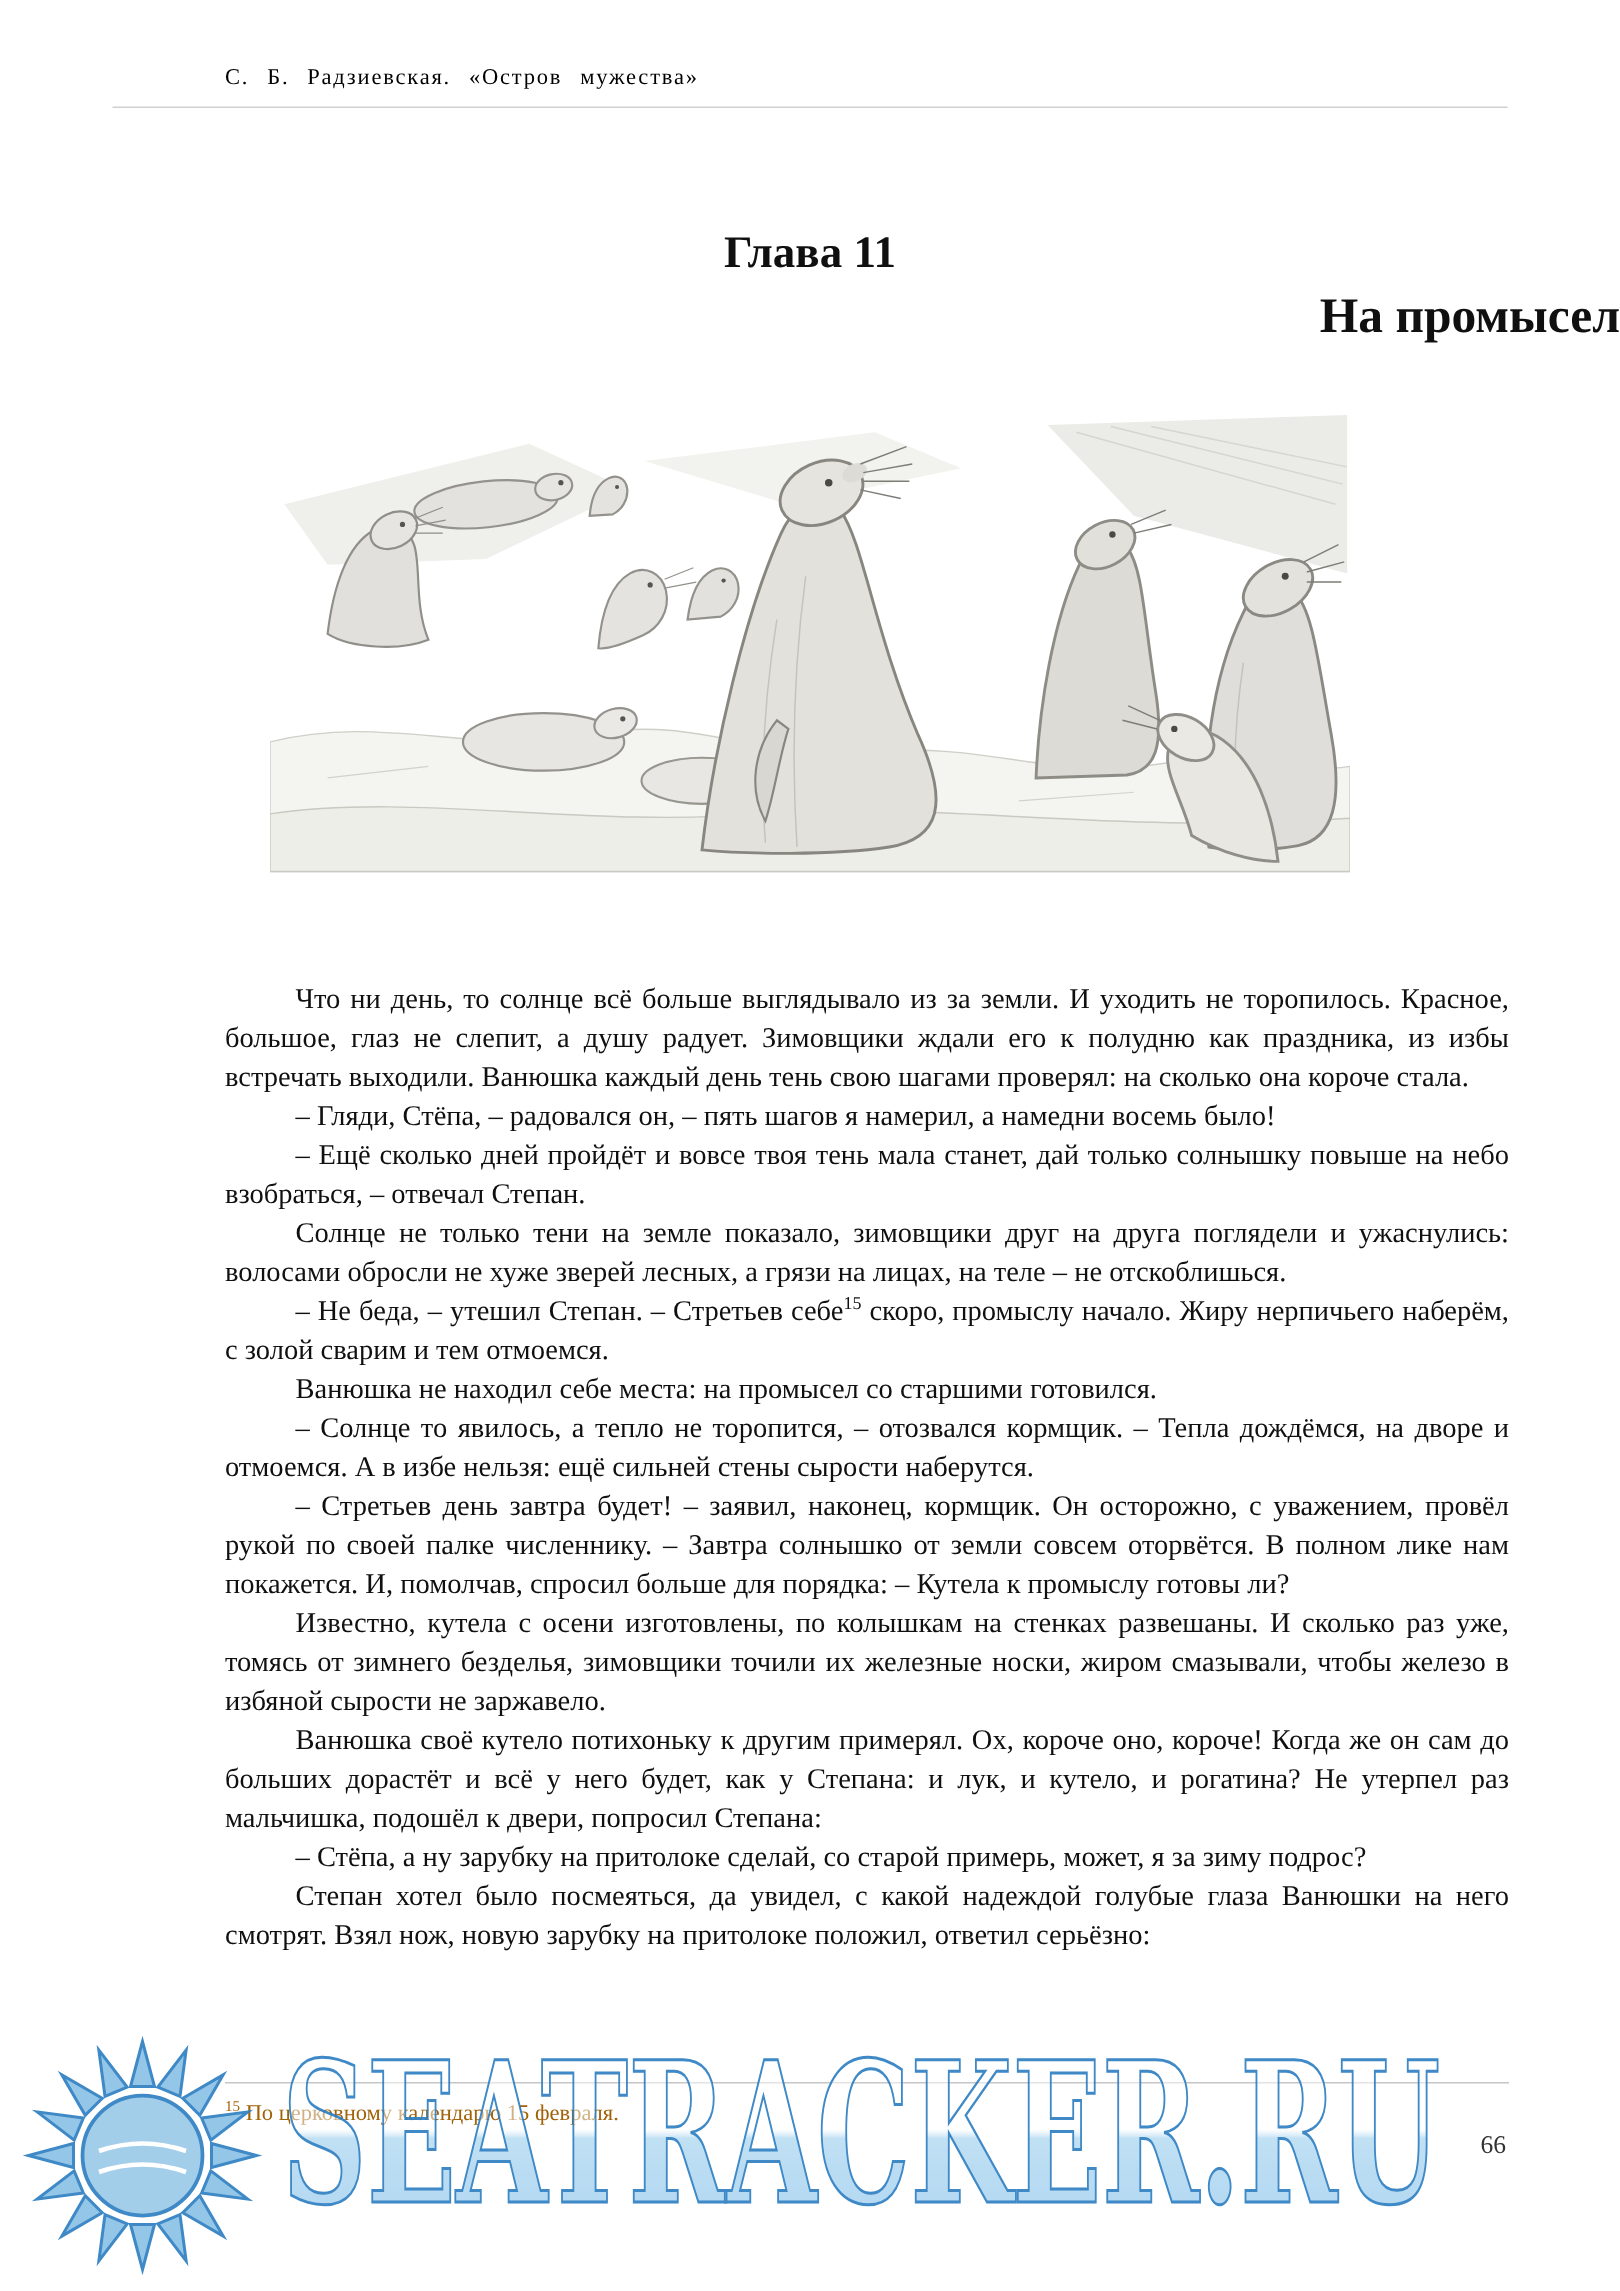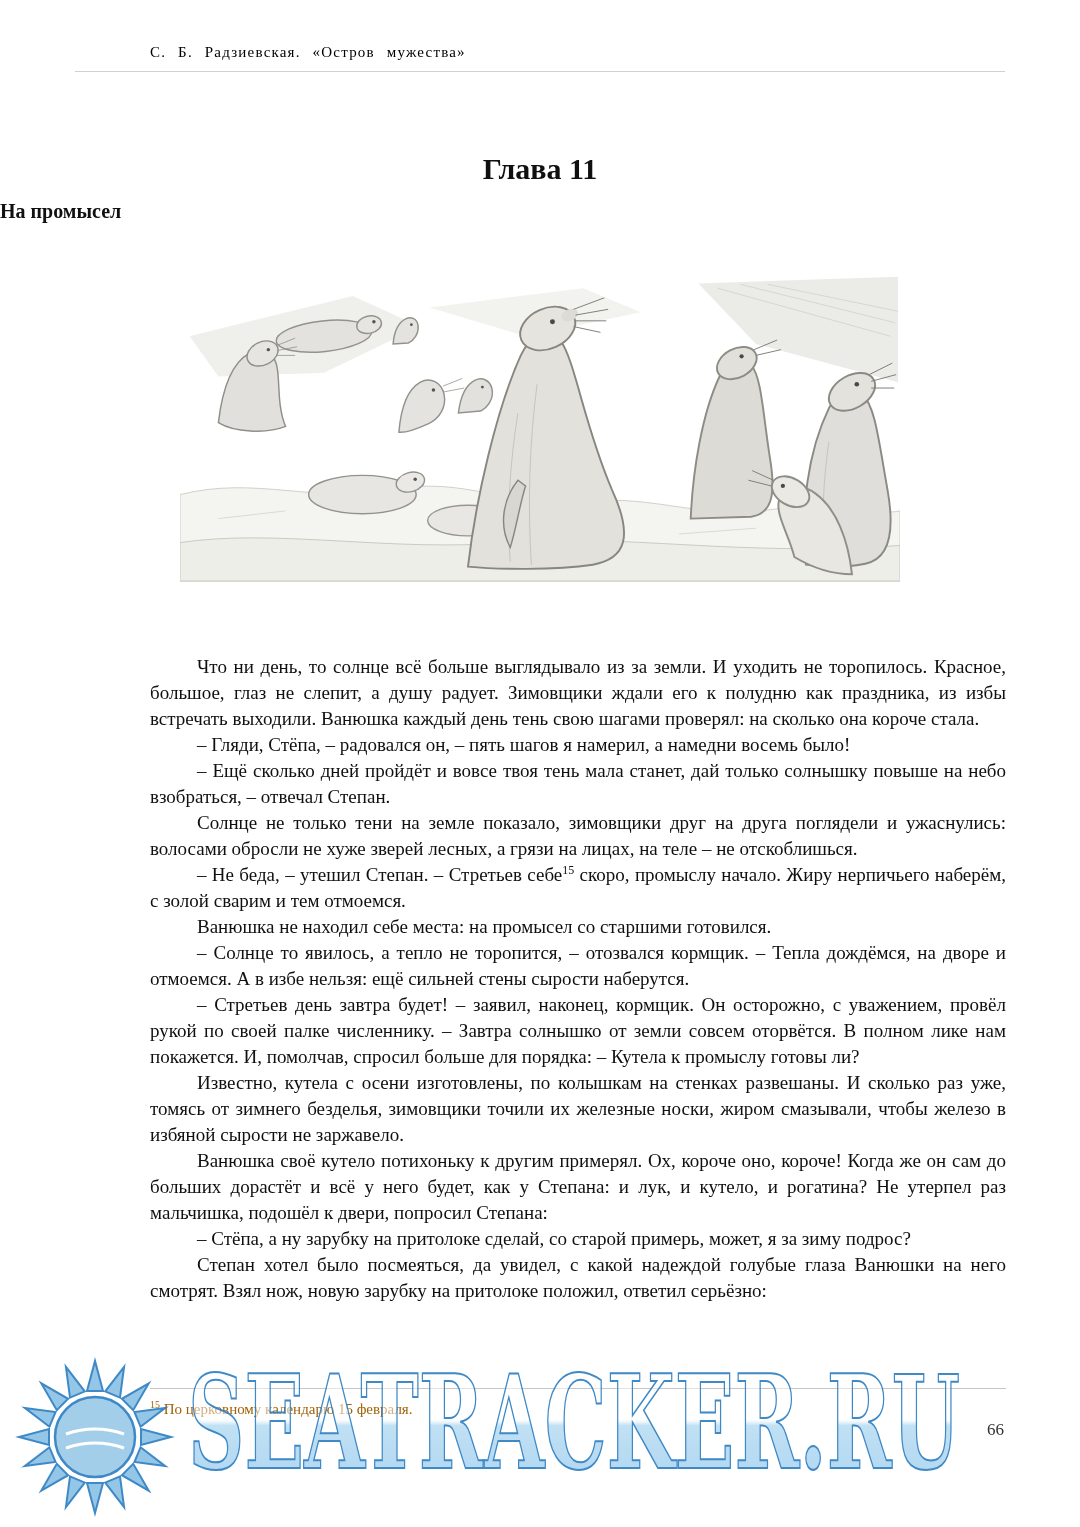--- a/index.html
+++ b/index.html
@@ -6,22 +6,22 @@
   .page{position:relative;width:1080px;height:1527px;background:#ffffff;
         font-family:"Liberation Serif", serif;color:#101010;overflow:hidden;}
 
   .header{position:absolute;top:44px;left:150px;font-size:15px;color:#000000;
           letter-spacing:1.2px;word-spacing:7px;white-space:nowrap;}
   .header-rule{position:absolute;top:71px;left:75px;width:930px;height:0;
                border-top:1px solid #d0d0d0;}
 
   .chapter-title{position:absolute;top:150px;left:0;width:100%;text-align:center;
                  font-size:30px;font-weight:bold;line-height:38px;}
-  .chapter-subtitle{position:absolute;top:192px;left:0;width:100%;text-align:left;
-                    font-size:20px;font-weight:bold;line-height:38px;}
+  .chapter-subtitle{position:absolute;top:192px;left:0;width:100%;text-align:right;
+                    font-size:33px;font-weight:bold;line-height:38px;}
 
   .figure{position:absolute;top:258px;left:180px;width:720px;height:334px;}
   .figure svg{width:100%;height:100%;display:block;}
 
   .bodytext{position:absolute;top:654px;left:150px;width:856px;
             font-size:19px;line-height:26px;text-align:justify;}
   .bodytext p{margin:0;text-indent:47px;}
   .bodytext sup{font-size:12px;line-height:0;}
 
   .footnote-rule{position:absolute;top:1388px;left:150px;width:856px;height:0;

